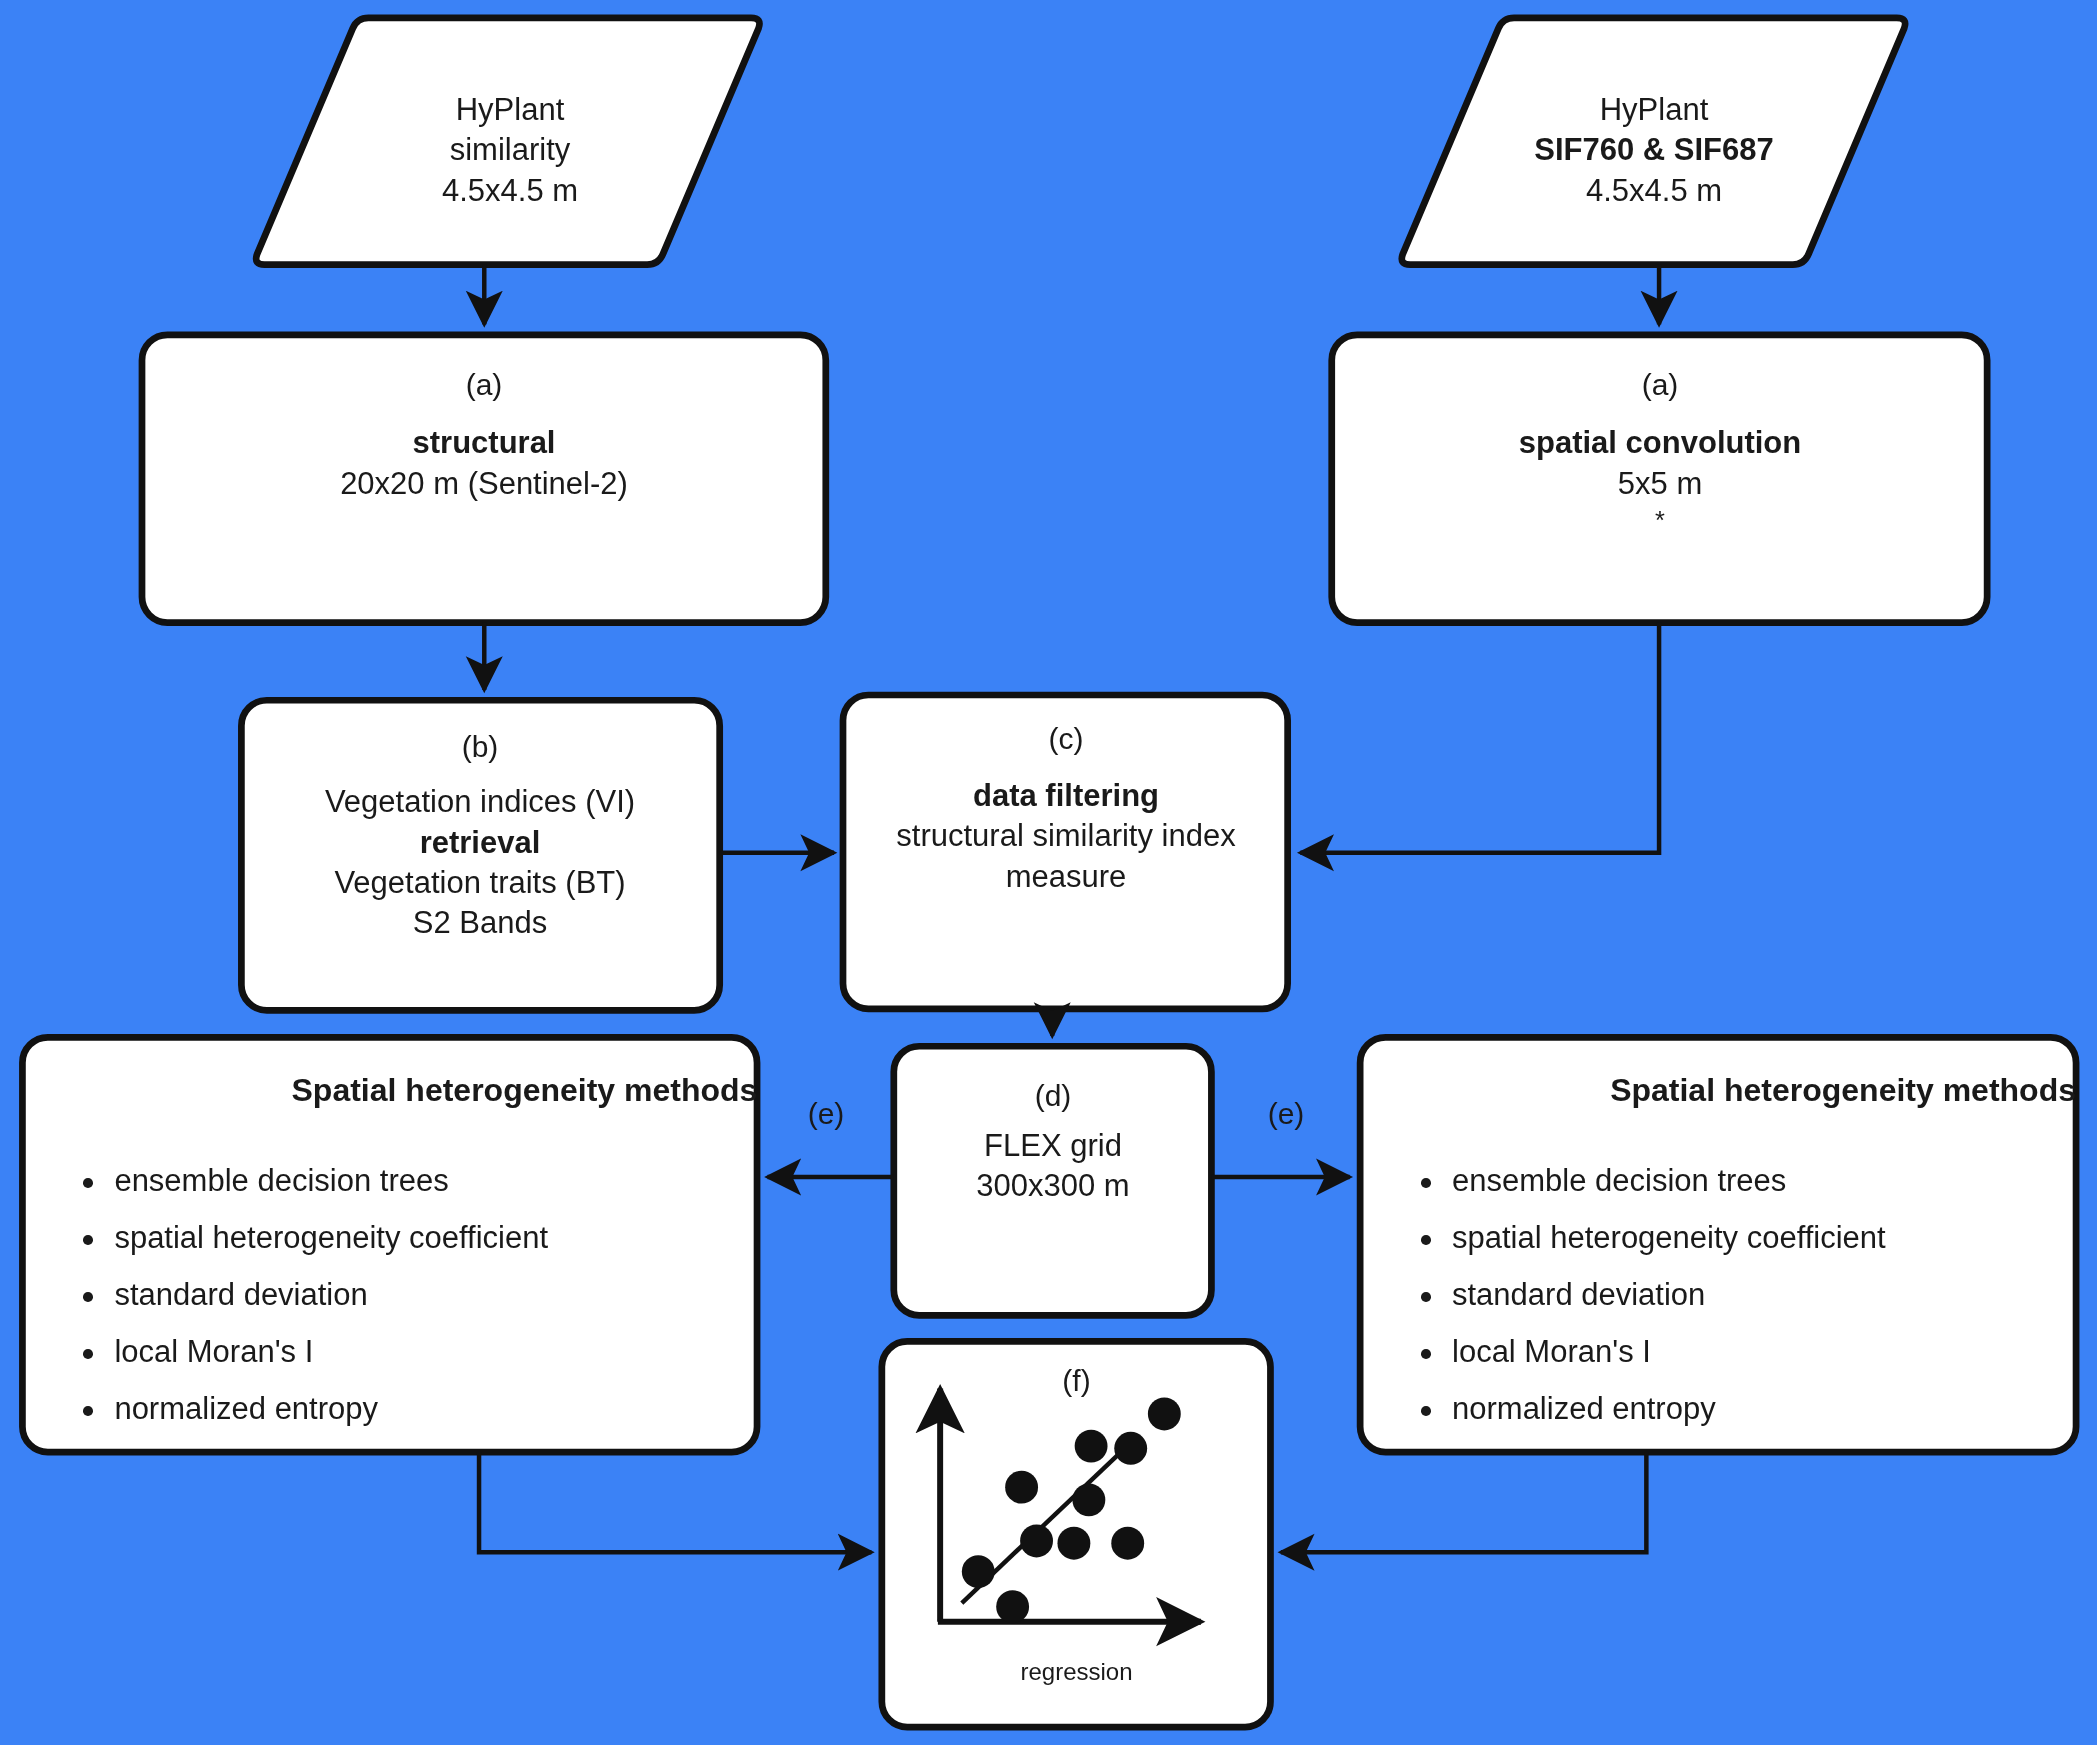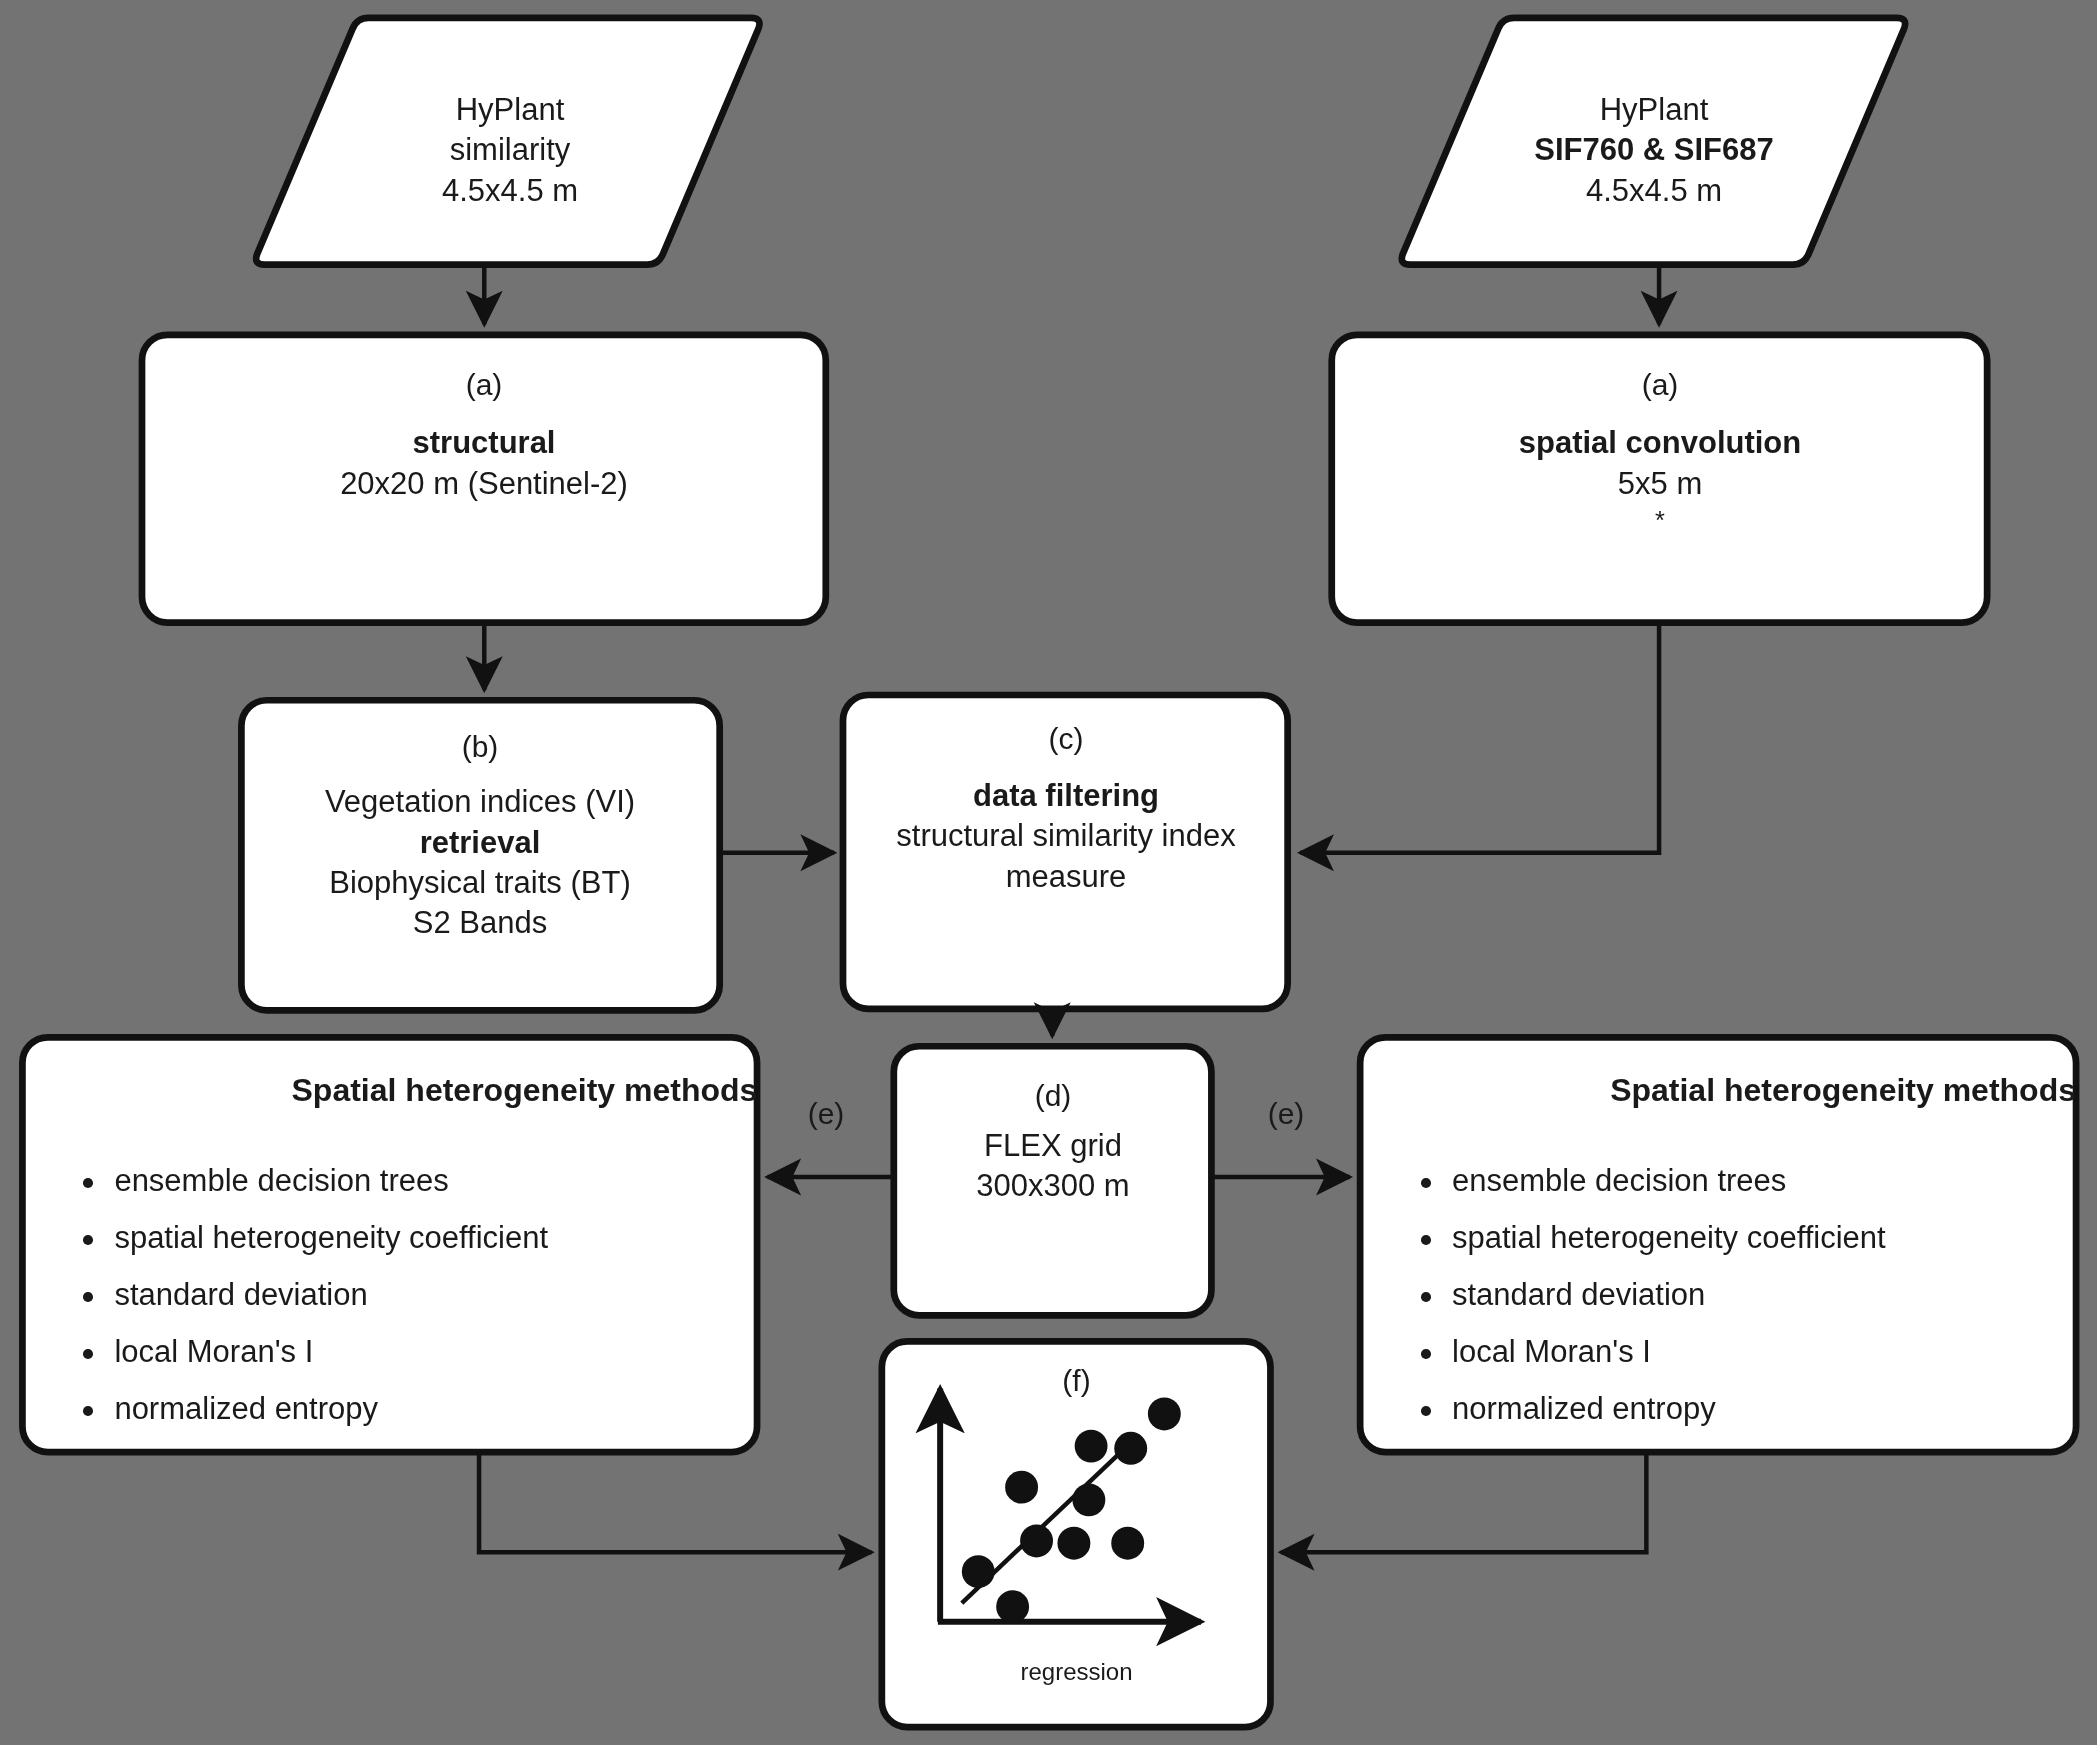--- a/index.html
+++ b/index.html
@@ -4,21 +4,21 @@
 <style>
   html, body {
     margin: 0;
     padding: 0;
     background: #ffffff;
   }
   #stage {
     position: relative;
     width: 2097px;
     height: 1745px;
-    background: #737373;
+    background: #3b82f6;
     font-family: "Liberation Sans", sans-serif;
     overflow: hidden;
   }
   svg.layer {
     position: absolute;
     top: 0; left: 0;
     width: 2097px;
     height: 1745px;
   }
   .node-text {
@@ -194,21 +194,21 @@
     <div class="body-line bold">spatial convolution</div>
     <div class="body-line">5x5 m</div>
     <div class="star">*</div>
   </div>
 
   <div class="node-text" style="left:241px; top:727px; width:478px;">
     <div class="tag">(b)</div>
     <div style="height:16.4px"></div>
     <div class="body-line">Vegetation indices (VI)</div>
     <div class="body-line bold">retrieval</div>
-    <div class="body-line">Biophysical traits (BT)</div>
+    <div class="body-line">Vegetation traits (BT)</div>
     <div class="body-line">S2 Bands</div>
   </div>
 
   <div class="node-text" style="left:836px; top:719px; width:460px;">
     <div class="tag">(c)</div>
     <div style="height:18px"></div>
     <div class="body-line bold">data filtering</div>
     <div class="body-line">structural similarity index</div>
     <div class="body-line">measure</div>
   </div>

